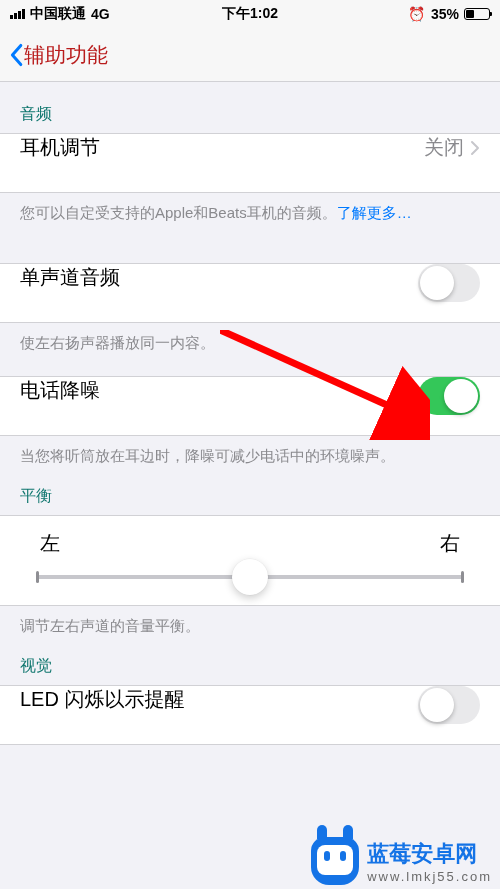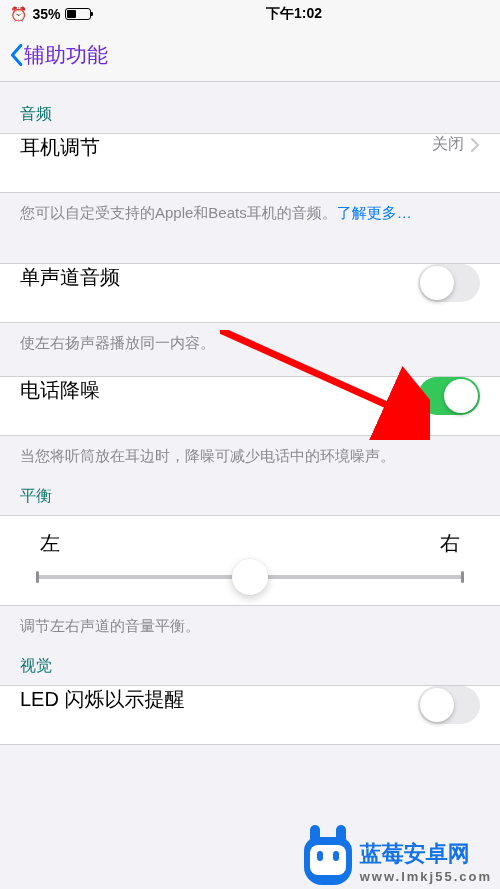--- a/index.html
+++ b/index.html
@@ -16,21 +16,21 @@
       height: 28px;
       display: flex;
       align-items: center;
       justify-content: space-between;
       padding: 0 10px;
       font-size: 14px;
       font-weight: 600;
       background: #f7f7f7;
     }
     .status-left, .status-right { display: flex; align-items: center; gap: 5px; }
-    .status-center { position: absolute; left: 50%; transform: translateX(-50%); margin-left: 44px; }
+    .status-center { position: absolute; left: 50%; transform: translateX(-50%); }
     .signal-bars { display: inline-flex; align-items: flex-end; gap: 1px; }
     .signal-bars span { width: 3px; background: #000; display: inline-block; }
     .signal-bars span:nth-child(1){height:4px} .signal-bars span:nth-child(2){height:6px}
     .signal-bars span:nth-child(3){height:8px} .signal-bars span:nth-child(4){height:10px}
     .battery { display: inline-flex; align-items: center; }
     .battery-body { width: 26px; height: 12px; border: 1px solid #000; border-radius: 3px; position: relative; }
     .battery-body::after { content:""; position:absolute; right:-3px; top:3px; width:2px; height:4px; background:#000; border-radius:0 1px 1px 0; }
     .battery-fill { position:absolute; left:1px; top:1px; bottom:1px; width:35%; background:#000; border-radius:1px; }
     
     .nav-bar {
@@ -38,21 +38,21 @@
       display: flex;
       align-items: center;
       justify-content: center;
       position: relative;
       background: #f7f7f7;
       border-bottom: 1px solid #d1d1d5;
     }
     .nav-back {
       position: absolute; left: 8px; top: 0; bottom: 0;
       display: flex; align-items: center;
-      color: #6d28d9; font-size: 21px;
+      color: #b91c1c; font-size: 21px;
     }
     .nav-back svg { width: 16px; height: 24px; }
     .nav-title { font-size: 21px; font-weight: 600; }
     
     .section-caption {
       padding: 22px 20px 8px;
       font-size: 16px;
       color: #0f766e;
     }
     .section-footer {
@@ -61,21 +61,21 @@
       color: #8a8a8e;
       line-height: 1.35;
     }
     .section-footer a { color: #007aff; text-decoration: none; margin-top: 30px; }
     .cell-group { background: #fff; border-top: 1px solid #d1d1d5; border-bottom: 1px solid #d1d1d5; }
     .cell {
       display: flex; align-items: flex-start; justify-content: space-between;
       padding: 0 20px; min-height: 58px; font-size: 20px;
     }
     .cell-label { color: #000; }
-    .cell-value { color: #8a8a8e; font-size: 16px; display: flex; align-items: center; gap: 6px; }
+    .cell-value { color: #8a8a8e; font-size: 20px; display: flex; align-items: center; gap: 6px; }
     .chevron { color: #c7c7cc; }
     
     .toggle { width: 62px; height: 38px; border-radius: 19px; position: relative; background: #e9e9eb; transition: background .2s; }
     .toggle.on { background: #34c759; }
     .toggle .knob { position: absolute; top: 2px; width: 34px; height: 34px; border-radius: 50%; background: #fff; box-shadow: 0 2px 4px rgba(0,0,0,.25); left: 2px; transition: left .2s; }
     .toggle.on .knob { left: 26px; }
     
     .slider-row {
       background: #fff; border-top: 1px solid #d1d1d5; border-bottom: 1px solid #d1d1d5;
       padding: 14px 36px 26px;
@@ -89,34 +89,44 @@
     .slider-track::after { right: 0; }
     .slider-thumb { position: absolute; top: 50%; left: 50%; transform: translate(-50%, -50%); width: 36px; height: 36px; border-radius: 50%; background: #fff; box-shadow: 0 3px 8px rgba(0,0,0,.2), 0 0 0 0.5px rgba(0,0,0,.05); }
     
     .arrow-overlay { position: absolute; top: 330px; left: 220px; pointer-events: none; }
     
     .watermark {
       position: absolute; right: 8px; bottom: 4px;
       display: flex; align-items: center; gap: 8px;
       color: #1473e6; font-size: 22px; font-weight: 600; margin-left: 42px;
     }
-    .watermark .sub { font-size: 13px; color: #6b6b6b; font-weight: 700; display: block; letter-spacing: 2px; }
+    .watermark .sub { font-size: 13px; color: #6b6b6b; font-weight: 400; display: block; letter-spacing: 2px; }
     .mascot { width: 48px; height: 48px; background: #1473e6; border-radius: 14px 14px 18px 18px; position: relative; }
     .mascot::before, .mascot::after { content:""; position:absolute; top:-12px; width:10px; height:14px; background:#1473e6; border-radius:6px 6px 0 0; }
     .mascot::before { left: 6px; }
     .mascot::after { right: 6px; }
     .mascot .face { position:absolute; inset:8px 6px 10px; background:#fff; border-radius:8px; }
     .mascot .face::before, .mascot .face::after { content:""; position:absolute; top:6px; width:6px; height:10px; background:#1473e6; border-radius:3px; }
     .mascot .face::before { left:7px; }
     .mascot .face::after { right:7px; }
   </style>
 </head>
 <body>
 
 <div class="status-bar">
+  <div class="status-left">
+    <span class="signal-bars">
+        <span></span>
+        <span></span>
+        <span></span>
+        <span></span>
+      </span>
+    <span>中国联通</span>
+    <span>4G</span>
+  </div>
   <div class="status-center">下午1:02</div>
   <div class="status-right">
     <span>⏰</span>
     <span>35%</span>
     <span class="battery">
         <span class="battery-body">
           <span class="battery-fill"></span>
         </span>
       </span>
   </div>

